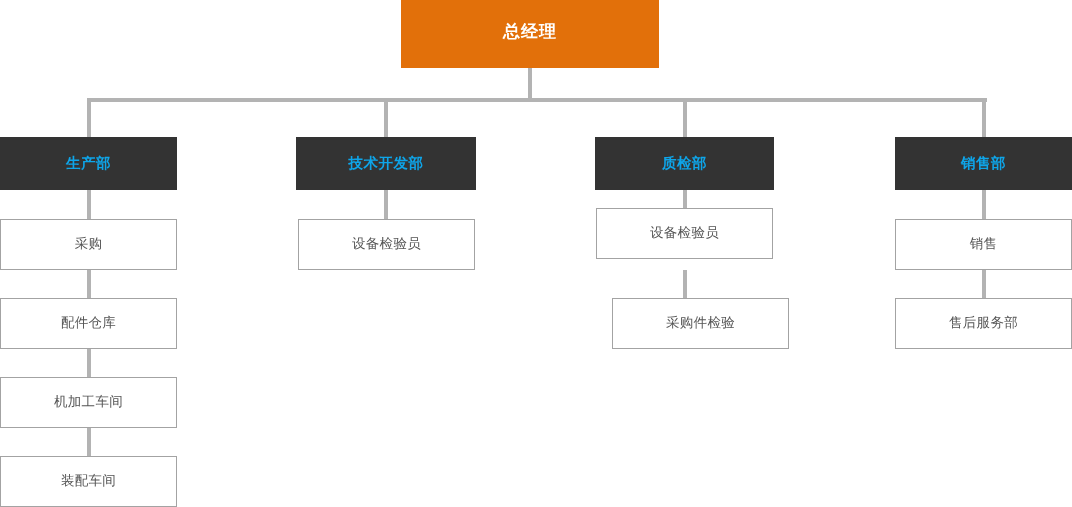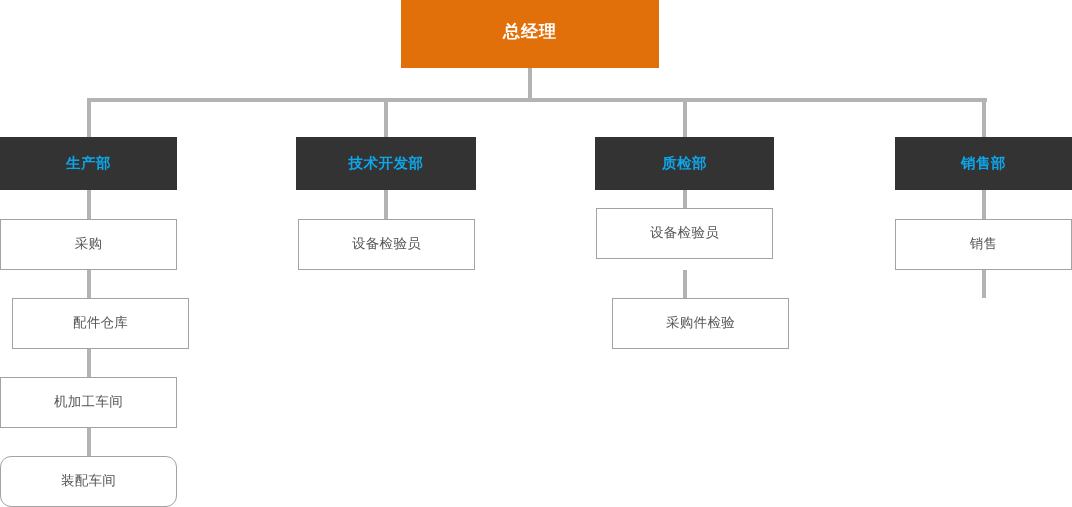--- a/index.html
+++ b/index.html
@@ -85,31 +85,31 @@
   <div class="node node-dept" style="left:0px; top:137px; width:177px; height:53px;">
     <span>生产部</span>
   </div>
 
   <div class="conn conn-v" style="left:87px; top:190px; height:29px;"></div>
   <div class="node node-sub" style="left:0px; top:219px; width:177px; height:51px;">
     <span>采购</span>
   </div>
 
   <div class="conn conn-v" style="left:87px; top:270px; height:28px;"></div>
-  <div class="node node-sub" style="left:12px; top:298px; width:177px; height:51px;">
+  <div class="node node-sub" style="left:0px; top:298px; width:177px; height:51px;">
     <span>配件仓库</span>
   </div>
 
   <div class="conn conn-v" style="left:87px; top:349px; height:28px;"></div>
   <div class="node node-sub" style="left:0px; top:377px; width:177px; height:51px;text-align:center;">
     <span>机加工车间</span>
   </div>
 
   <div class="conn conn-v" style="left:87px; top:428px; height:28px;"></div>
-  <div class="node node-sub" style="left:0px; top:456px; width:177px; height:51px;border-radius:11px;">
+  <div class="node node-sub" style="left:0px; top:456px; width:177px; height:51px;">
     <span>装配车间</span>
   </div>
 
   <div class="conn conn-v" style="left:384px; top:98px; height:41px;"></div>
 
   <div class="node node-dept" style="left:296px; top:137px; width:180px; height:53px;">
     <span>技术开发部</span>
   </div>
 
   <div class="conn conn-v" style="left:384px; top:190px; height:29px;"></div>
@@ -138,14 +138,17 @@
   <div class="node node-dept" style="left:895px; top:137px; width:177px; height:53px;">
     <span>销售部</span>
   </div>
 
   <div class="conn conn-v" style="left:982px; top:190px; height:29px;"></div>
   <div class="node node-sub" style="left:895px; top:219px; width:177px; height:51px;text-align:center;">
     <span>销售</span>
   </div>
 
   <div class="conn conn-v" style="left:982px; top:270px; height:28px;"></div>
+  <div class="node node-sub" style="left:895px; top:298px; width:177px; height:51px;">
+    <span>售后服务部</span>
+  </div>
 
 </div>
 
 </body></html>

